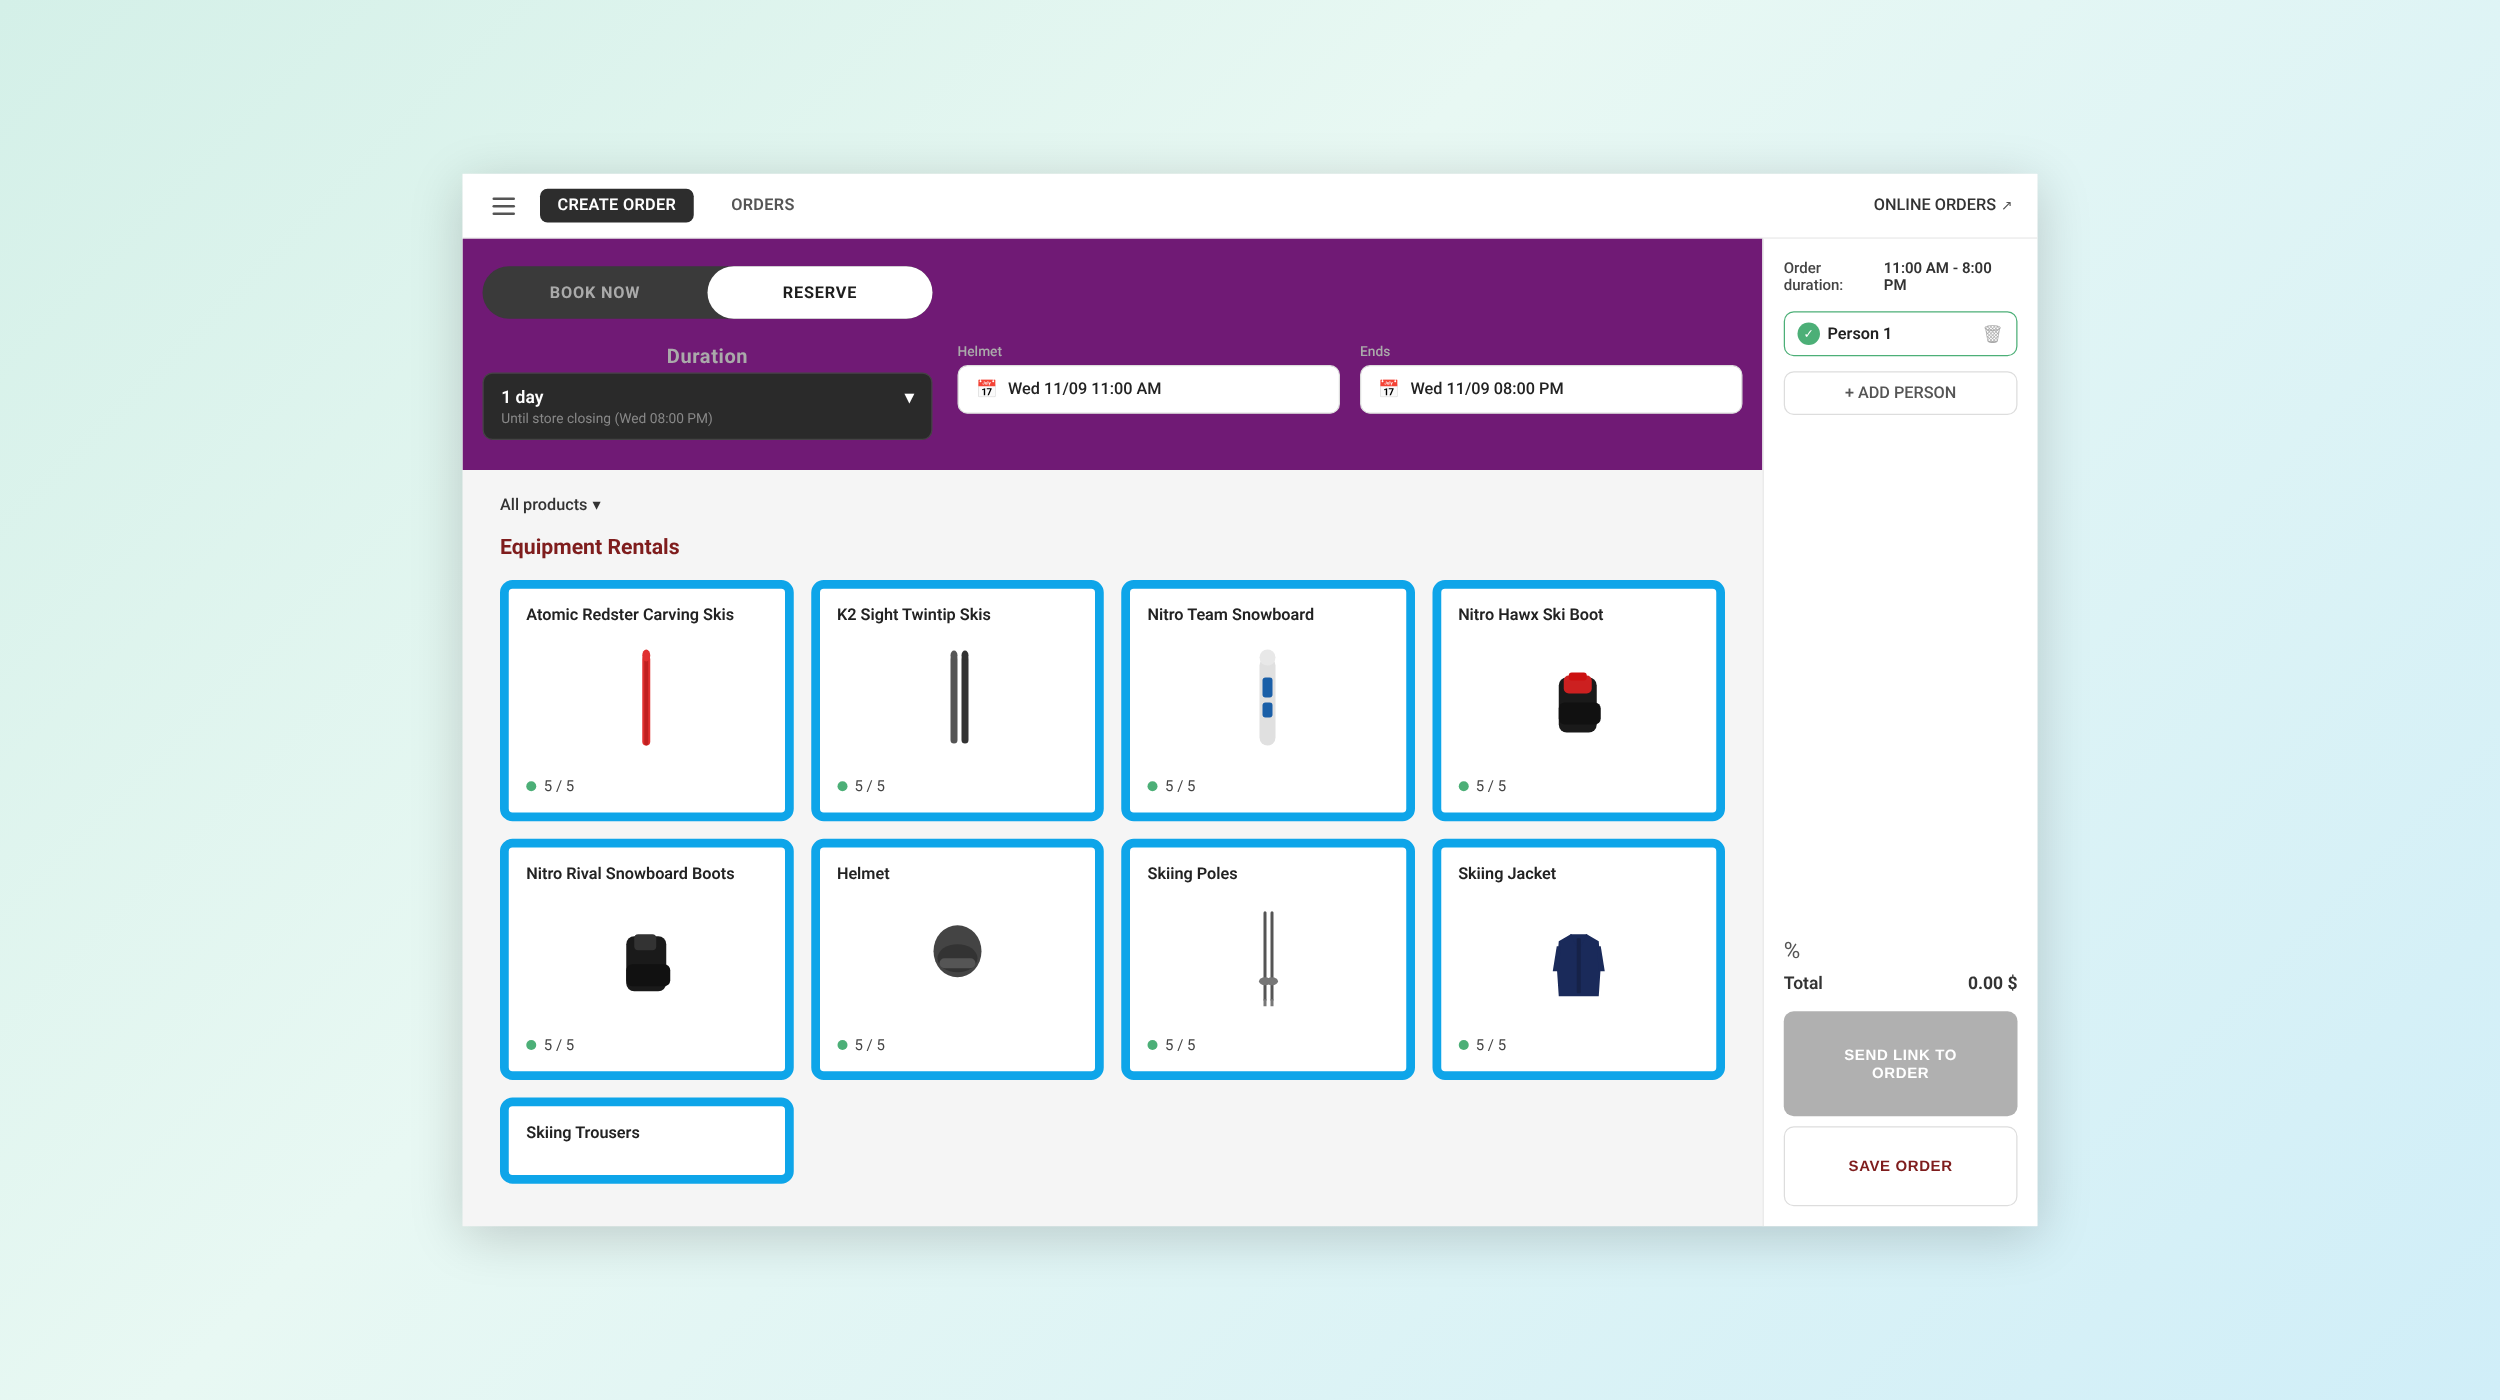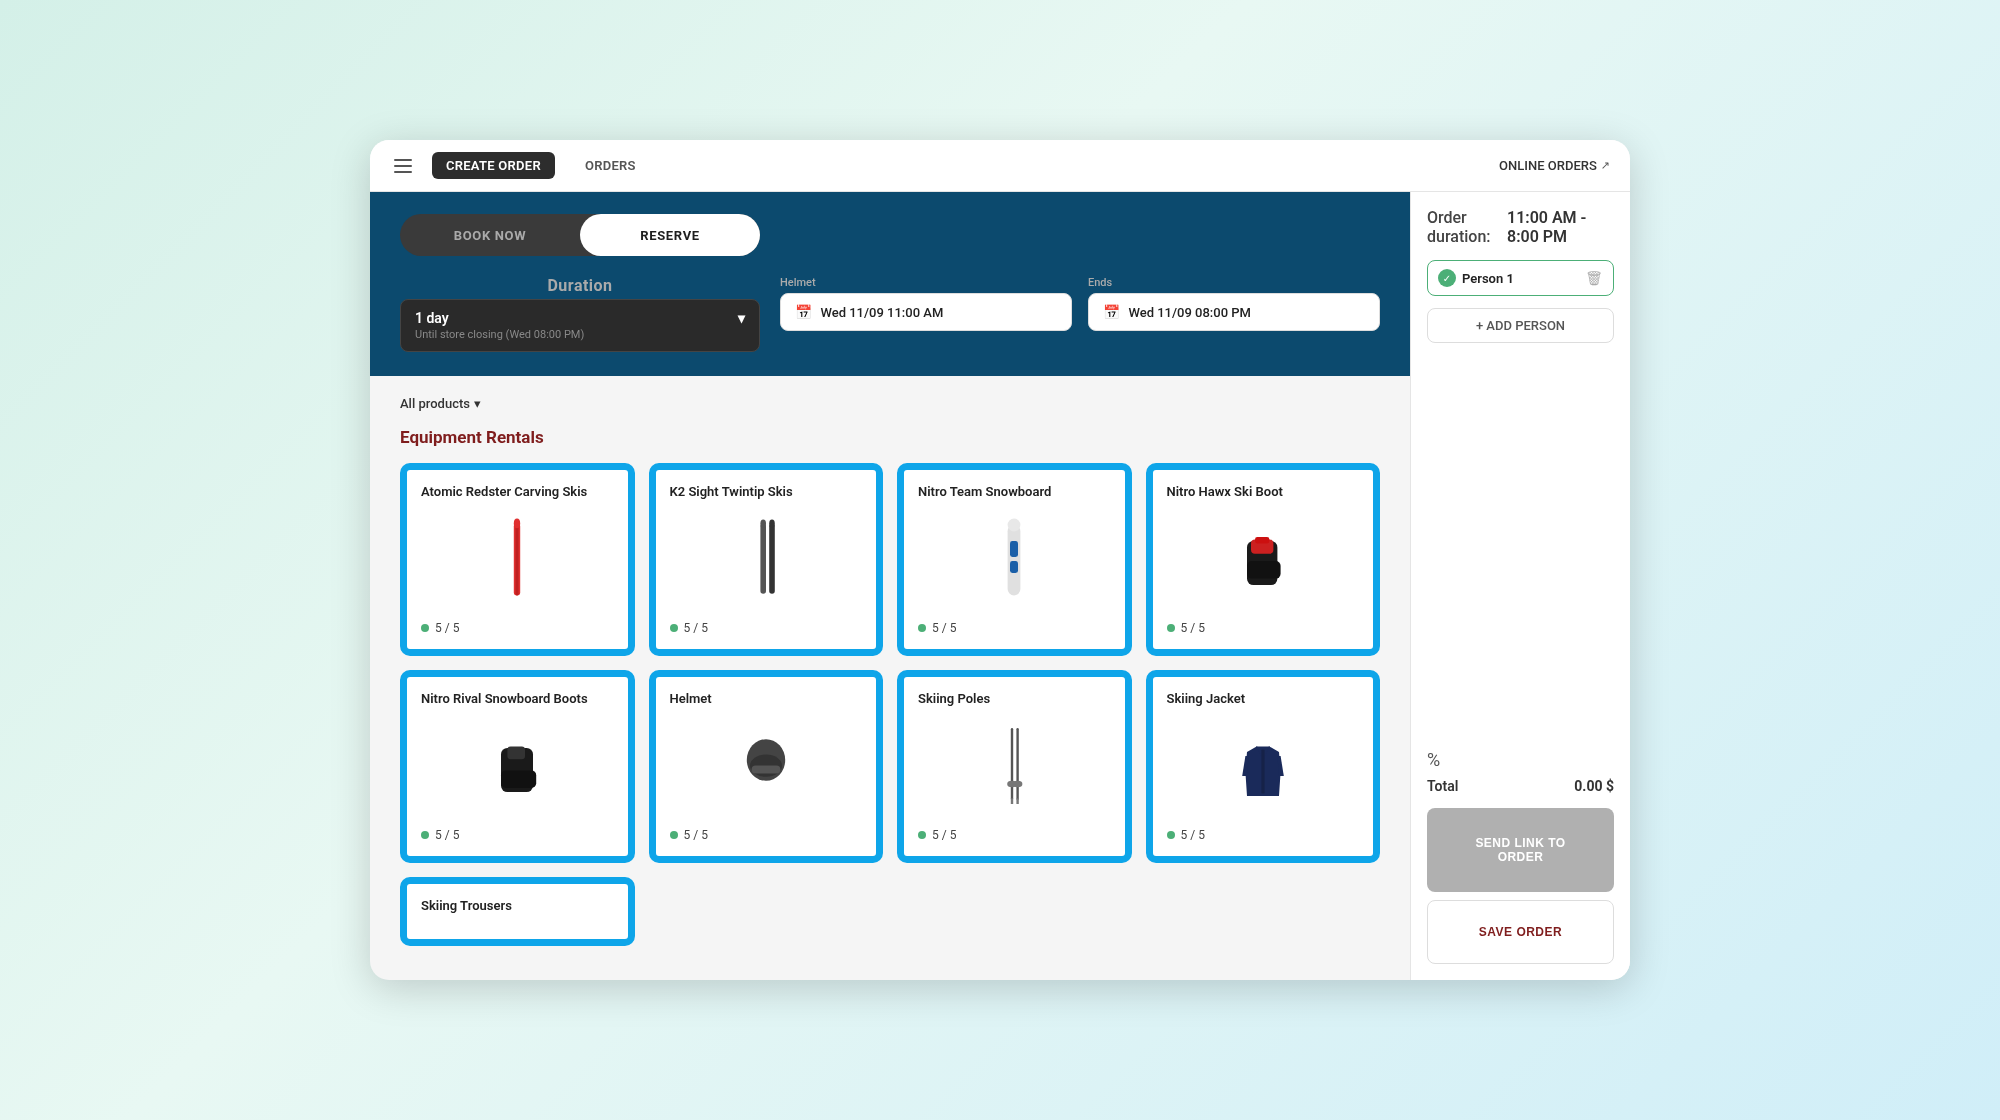--- a/index.html
+++ b/index.html
@@ -6,21 +6,21 @@
     body {
       font-family: -apple-system, BlinkMacSystemFont, 'Segoe UI', Roboto, sans-serif;
       background: linear-gradient(135deg, #d4f0e8 0%, #e8f8f3 40%, #d0eef8 100%);
       min-height: 100vh;
       display: flex;
       align-items: center;
       justify-content: center;
     }
     .app-window {
       background: #f5f5f5;
-      border-radius: 19px;
+      border-radius: 0;
       box-shadow: 0 8px 40px rgba(0,0,0,0.18);
       width: 1260px;
       min-height: 700px;
       overflow: hidden;
       display: flex;
       flex-direction: column;
     }
     
     .top-nav {
       background: #fff;
@@ -81,22 +81,22 @@
       display: flex;
       flex: 1;
     }
     .content-area {
       flex: 1;
       display: flex;
       flex-direction: column;
     }
     
     .booking-bar {
-      background: #0c4a6e;
-      padding: 22px 30px 24px;
+      background: #701a75;
+      padding: 22px 16px 24px;
     }
     .booking-mode-toggle {
       display: flex;
       background: #3a3a3a;
       border-radius: 24px;
       width: 360px;
       height: 42px;
       position: relative;
       margin-bottom: 20px;
     }
@@ -276,21 +276,21 @@
       background: #fff;
       border-left: 1px solid #e5e5e5;
       display: flex;
       flex-direction: column;
       padding: 16px;
     }
     .order-duration-row {
       display: flex;
       justify-content: space-between;
       align-items: center;
-      font-size: 16px;
+      font-size: 12px;
       color: #444;
       margin-bottom: 14px;
     }
     .order-duration-label {
       font-weight: 500;
     }
     .order-duration-value {
       color: #333;
       font-weight: 600;
     }

